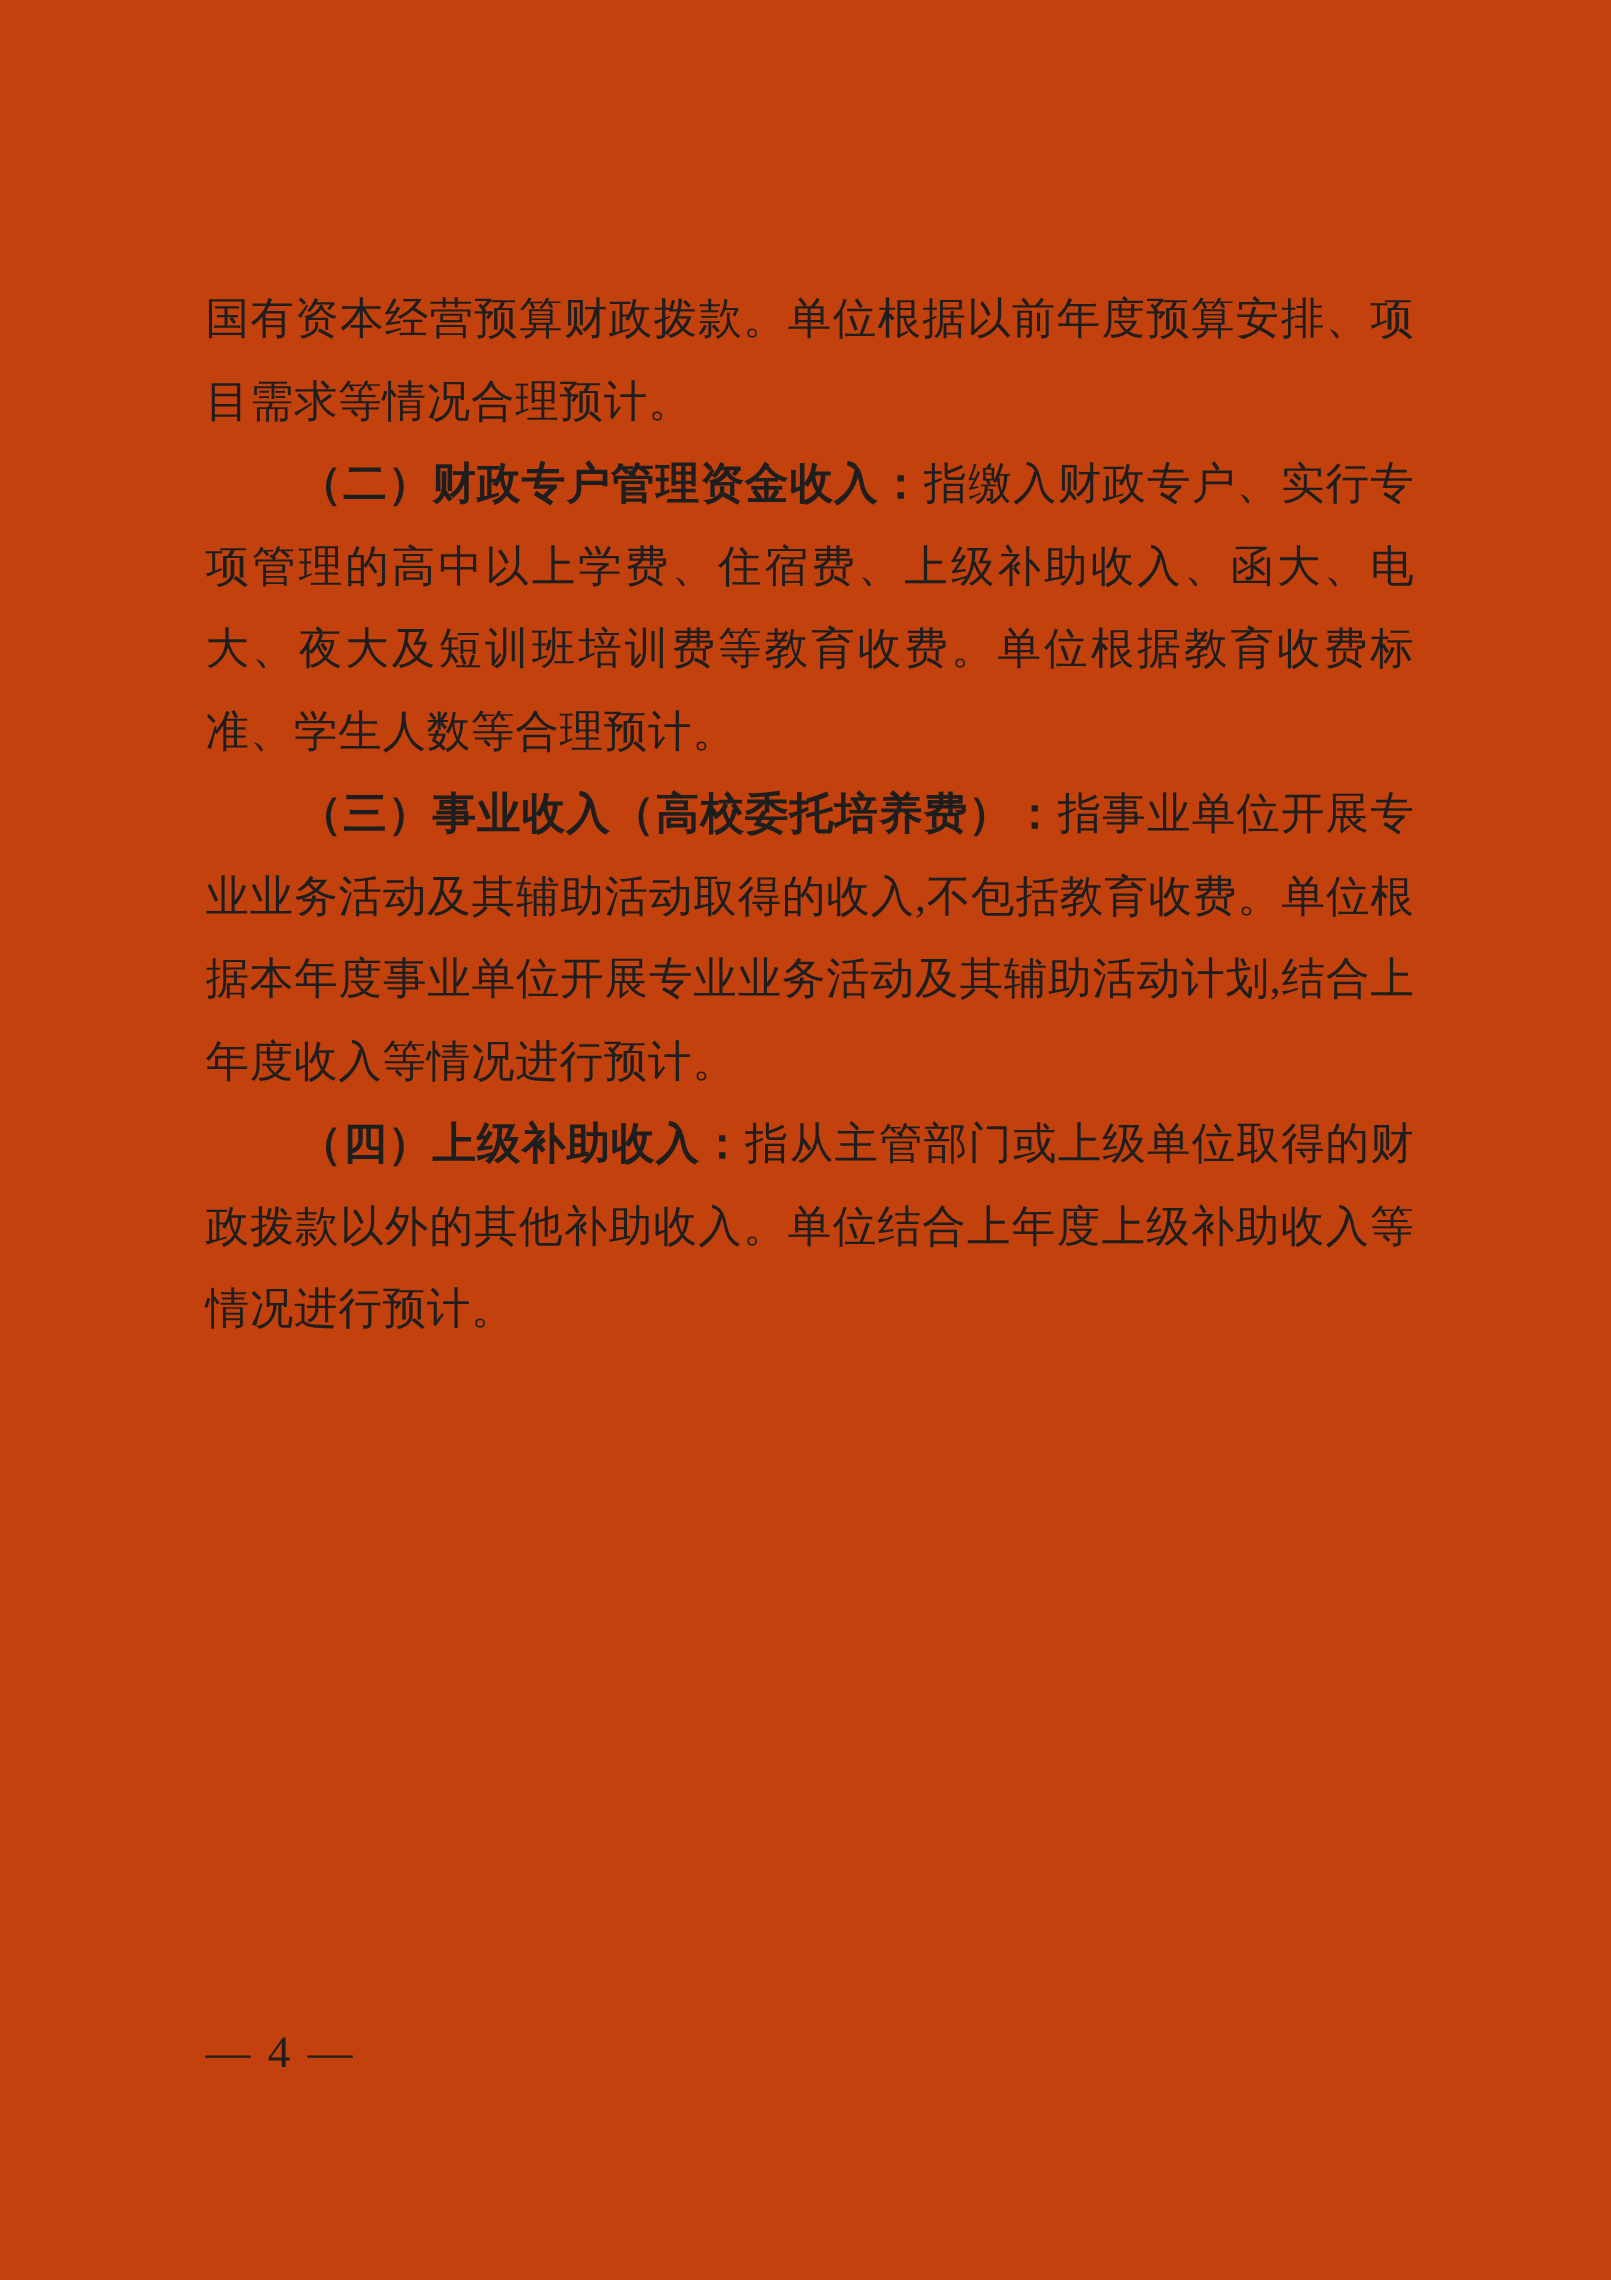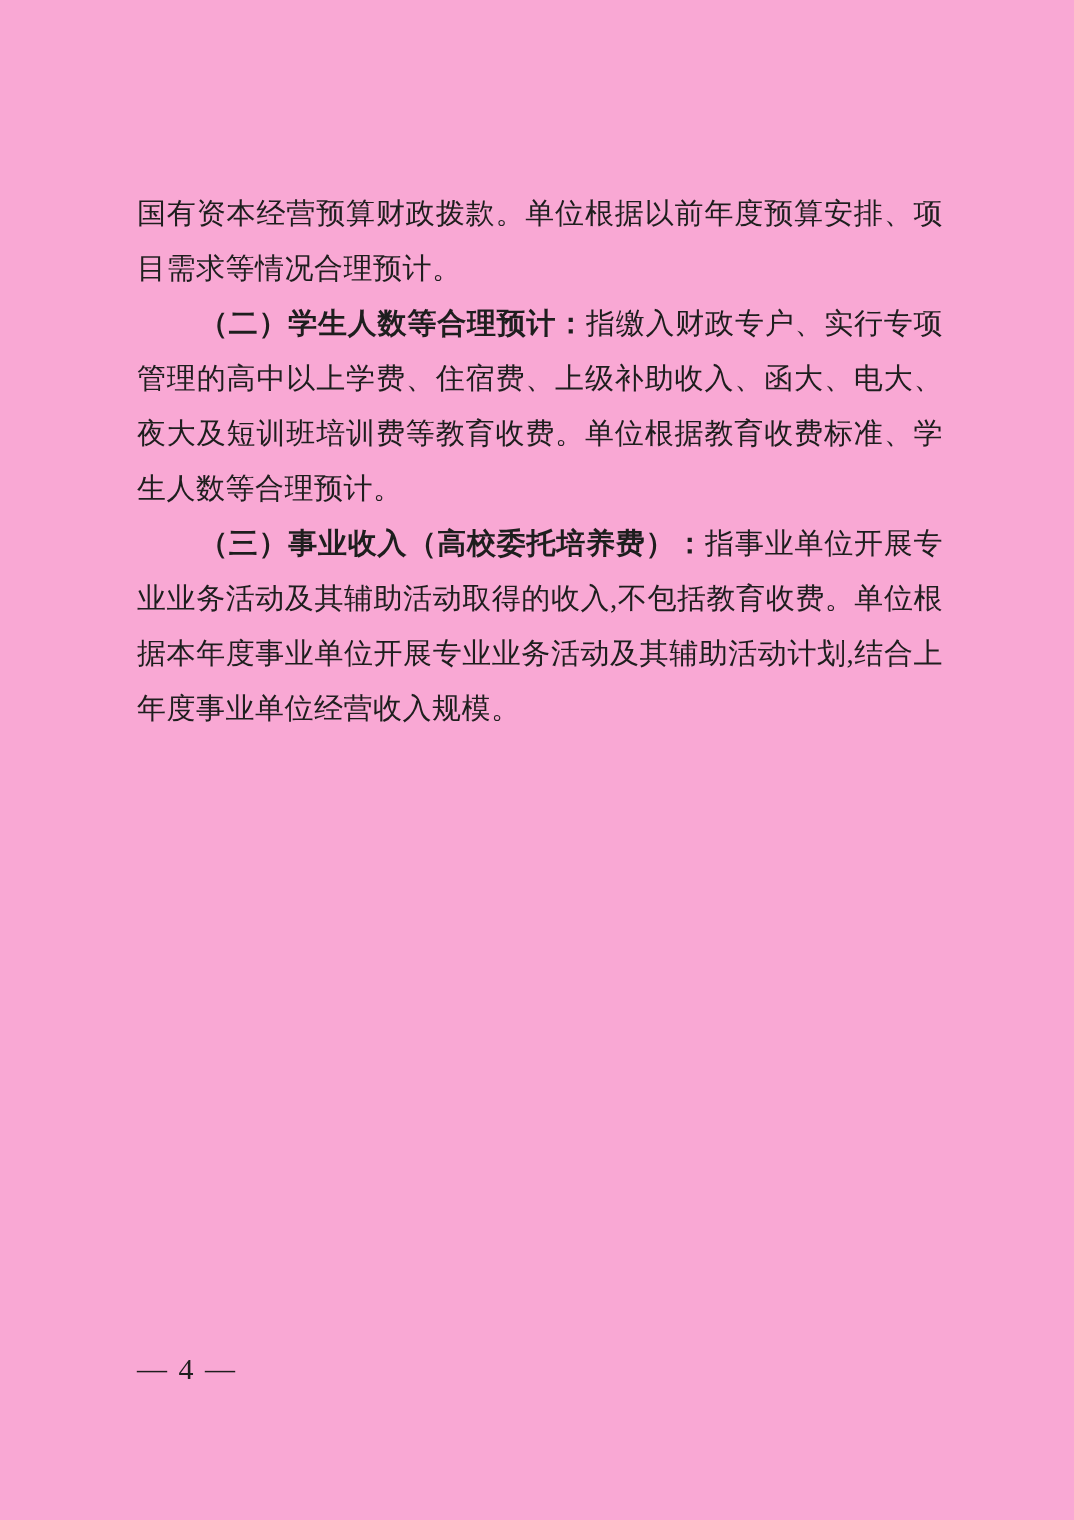--- a/index.html
+++ b/index.html
@@ -6,21 +6,21 @@
   html, body {
     width: 1074px;
     height: 1520px;
     background: #ffffff;
     font-family: "Liberation Serif", serif;
   }
   .page {
     position: relative;
     width: 1074px;
     height: 1520px;
-    background: #f9a8d4;
+    background: #c2410c;
     overflow: hidden;
   }
   .content {
     position: absolute;
     left: 137px;
     top: 186px;
     width: 806px;
     color: #1e1e1e;
     font-size: 29px;
     line-height: 55px;
@@ -50,24 +50,25 @@
 </style>
 </head>
 <body>
 
 <div class="page">
 
   <div class="content">
 
     <p><span class="lead"></span><span>国有资本经营预算财政拨款。单位根据以前年度预算安排、项目需求等情况合理预计。</span></p>
 
-    <p class="indent"><span class="lead">（二）学生人数等合理预计：</span><span>指缴入财政专户、实行专项管理的高中以上学费、住宿费、上级补助收入、函大、电大、夜大及短训班培训费等教育收费。单位根据教育收费标准、学生人数等合理预计。</span></p>
+    <p class="indent"><span class="lead">（二）财政专户管理资金收入：</span><span>指缴入财政专户、实行专项管理的高中以上学费、住宿费、上级补助收入、函大、电大、夜大及短训班培训费等教育收费。单位根据教育收费标准、学生人数等合理预计。</span></p>
 
-    <p class="indent"><span class="lead">（三）事业收入（高校委托培养费）：</span><span>指事业单位开展专业业务活动及其辅助活动取得的收入,不包括教育收费。单位根据本年度事业单位开展专业业务活动及其辅助活动计划,结合上年度事业单位经营收入规模。</span></p>
+    <p class="indent"><span class="lead">（三）事业收入（高校委托培养费）：</span><span>指事业单位开展专业业务活动及其辅助活动取得的收入,不包括教育收费。单位根据本年度事业单位开展专业业务活动及其辅助活动计划,结合上年度收入等情况进行预计。</span></p>
 
+    <p class="indent"><span class="lead">（四）上级补助收入：</span><span>指从主管部门或上级单位取得的财政拨款以外的其他补助收入。单位结合上年度上级补助收入等情况进行预计。</span></p>
 
 
 
   </div>
 
   <div class="footer">— 4 —</div>
 
 </div>
 
 </body></html>

